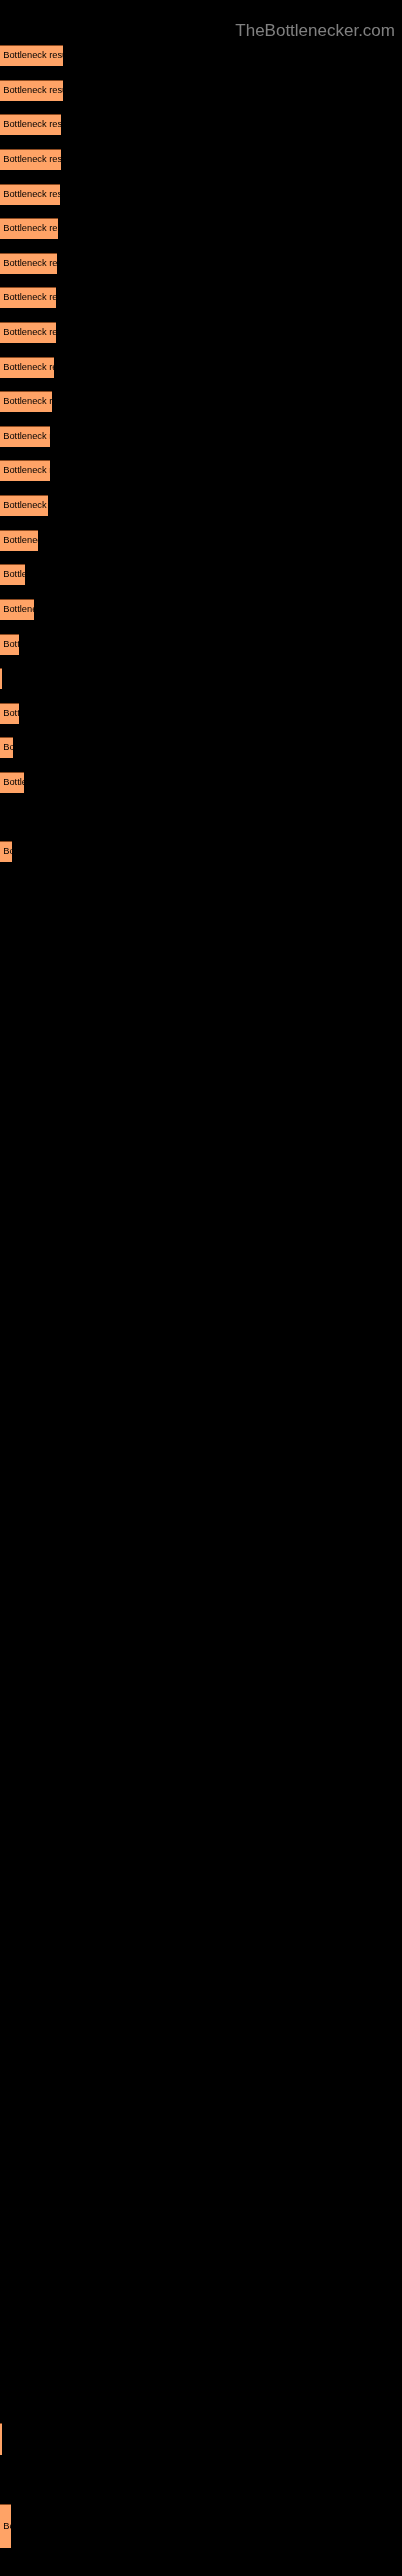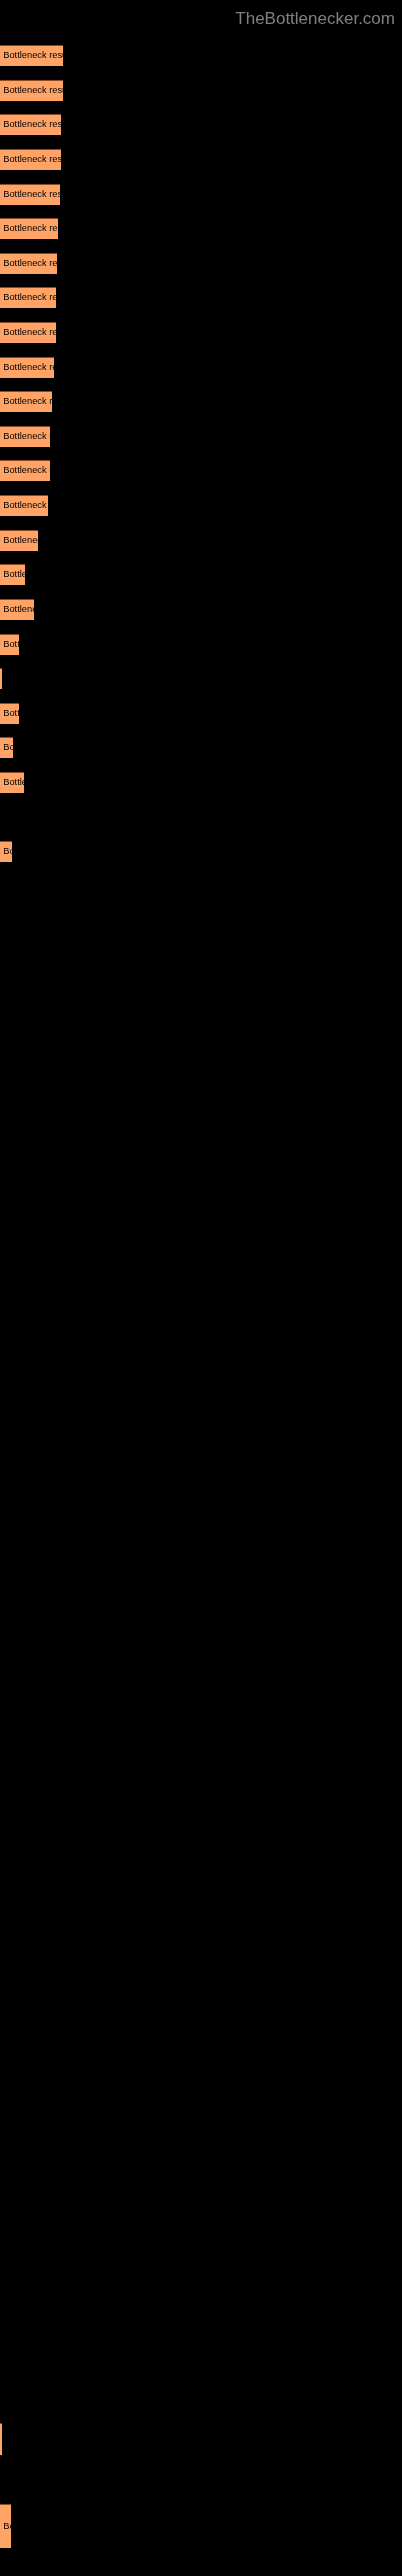--- a/index.html
+++ b/index.html
@@ -10,21 +10,21 @@
   body {
     width: 403px;
     height: 2576px;
     position: relative;
     overflow: hidden;
     font-family: "Liberation Sans", sans-serif;
   }
 
   .site-title {
     position: absolute;
-    top: 4px;
+    top: 16px;
     left: 0px;
     width: 403px;
     height: 29px;
     line-height: 29px;
     text-align: right;
     padding-right: 8px;
     box-sizing: border-box;
     color: #808080;
     font-size: 17px;
     font-family: "Liberation Sans", sans-serif;

